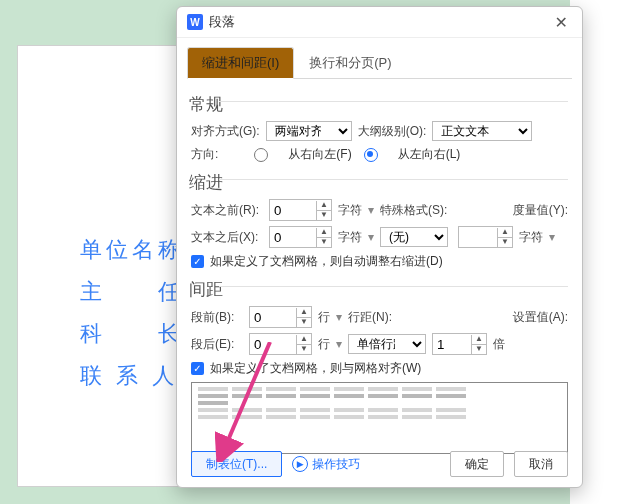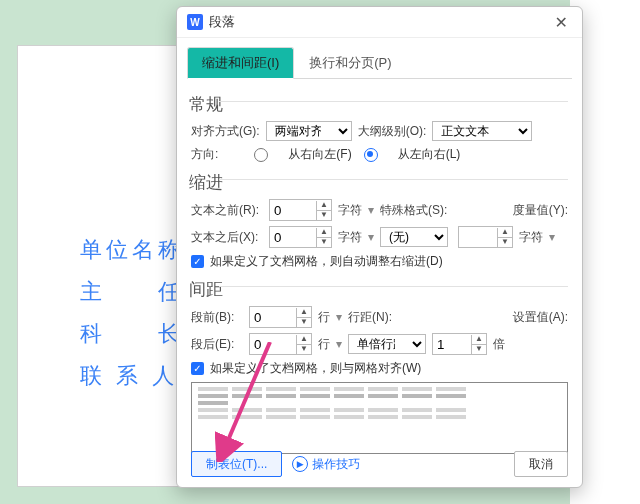--- a/index.html
+++ b/index.html
@@ -9,21 +9,21 @@
 .page{position:absolute;left:18px;top:46px;width:520px;height:440px;background:#fff;outline:1px solid #d0d0d0}
 .page .cells{position:absolute;left:62px;top:186px;font-size:22px;color:#3b82f6;letter-spacing:4px;line-height:36px}
 .page .cells div{margin-bottom:6px}
 .dialog{position:absolute;left:176px;top:6px;width:405px;height:480px;background:#fff;border:1px solid #c0c0c0;border-radius:6px;box-shadow:0 6px 20px rgba(0,0,0,.25)}
 .titlebar{height:30px;display:flex;align-items:center;padding:0 10px;border-bottom:1px solid #eee}
 .w-badge{width:16px;height:16px;background:#2f6bff;color:#fff;font-size:10px;font-weight:bold;display:flex;align-items:center;justify-content:center;border-radius:2px;margin-right:6px}
 .titlebar .title{font-size:13px}
 .titlebar .x{margin-left:auto;font-size:16px;color:#555;cursor:pointer;padding:0 4px}
 .tabs{display:flex;margin:8px 10px 0 10px;border-bottom:1px solid #d8d8d8}
 .tab{padding:6px 14px;font-size:13px;color:#555;cursor:pointer;border:1px solid transparent;border-bottom:none;position:relative;top:1px}
-.tab.active{border-color:#d8d8d8;background:#14b8a6;border-bottom:1px solid #fff;border-radius:3px 3px 0 0;color:#222}
+.tab.active{border-color:#d8d8d8;background:#a16207;border-bottom:1px solid #fff;border-radius:3px 3px 0 0;color:#222}
 .body{padding:6px 14px 10px 14px}
 .group-title{font-size:17px;color:#555;margin:8px 0 4px -2px;position:relative}
 .group-title::after{content:"";position:absolute;left:30px;right:0;top:8px;border-top:1px solid #e2e2e2}
 .row{display:flex;align-items:center;gap:6px;margin:5px 0}
 .lbl{white-space:nowrap;color:#444}
 select,input[type=text]{height:20px;border:1px solid #bbb;font-size:12px;padding:0 4px;background:#fff;box-sizing:border-box}
 select{padding-right:14px}
 .spin{display:flex;align-items:center;border:1px solid #bbb;height:20px}
 .spin input{border:none;width:38px;height:18px;padding:0 4px;outline:none}
 .spin .arrows{display:flex;flex-direction:column;width:14px;border-left:1px solid #bbb}
@@ -231,20 +231,21 @@
       </div>
     </div>
 
     <div class="footer">
       <button class="btn primary">制表位(T)...</button>
       <span class="tips">
           <span class="circ">▶</span>
           <span>操作技巧</span>
         </span>
       <div class="right">
+        <button class="btn">确定</button>
         <button class="btn">取消</button>
       </div>
     </div>
   </div>
 
   <div class="arrow">
     <svg viewBox="0 0 70 120">
         <defs>
           <marker id="ah" markerWidth="8" markerHeight="8" refX="4" refY="4" orient="auto">
             <path d="M0,0 L8,4 L0,8 Z" fill="#e03a8a"></path>

